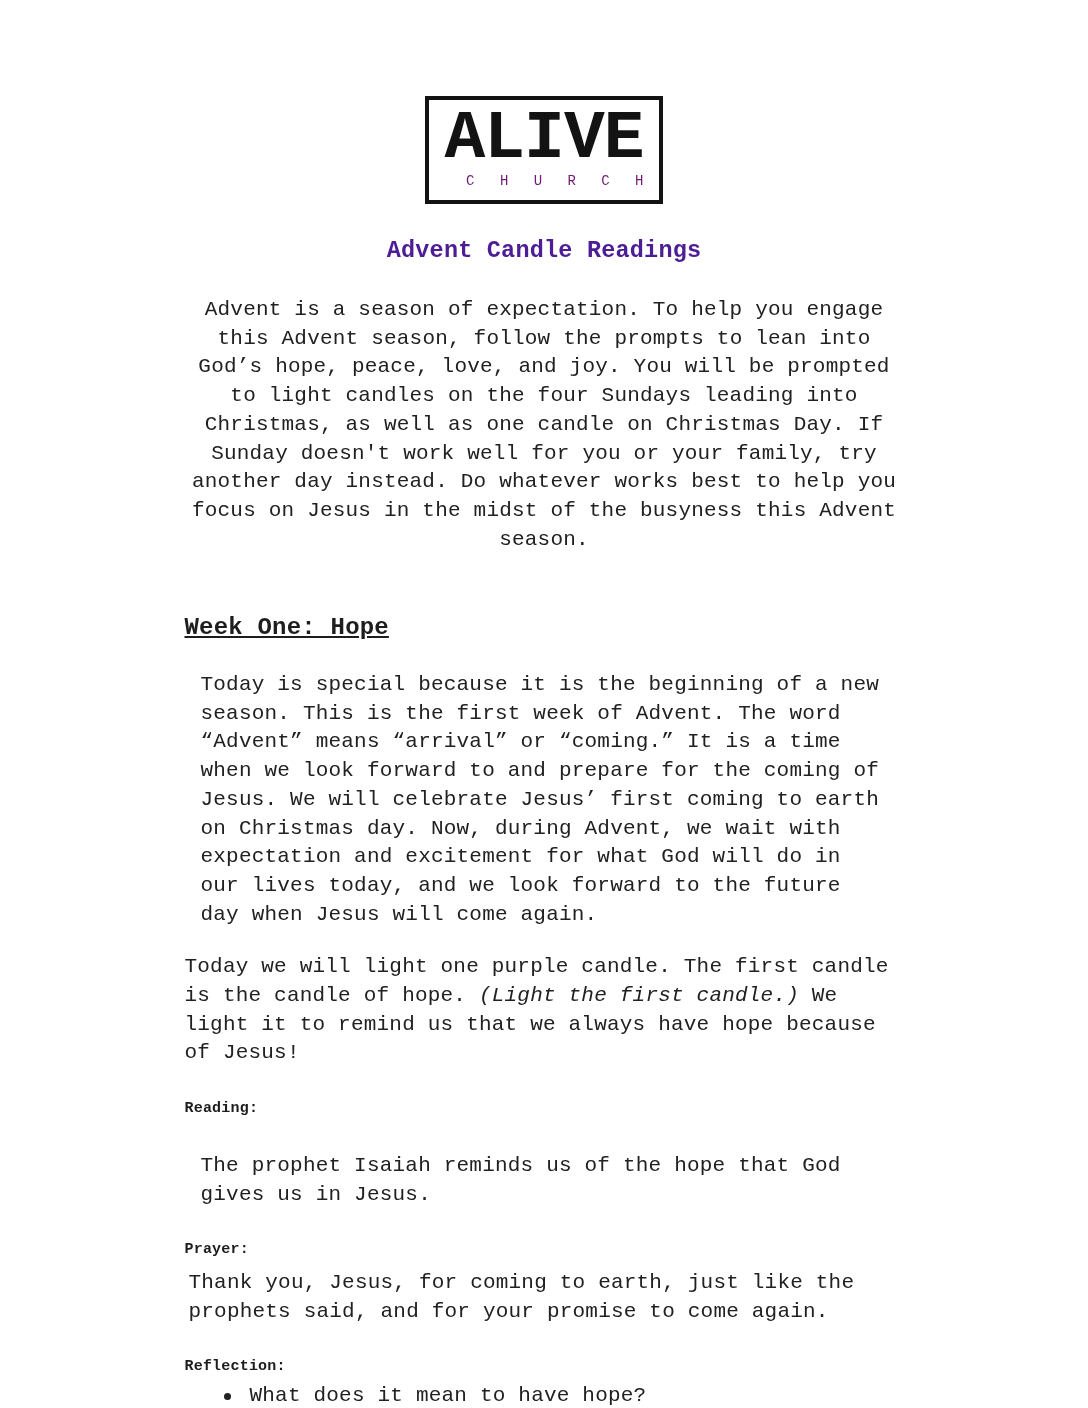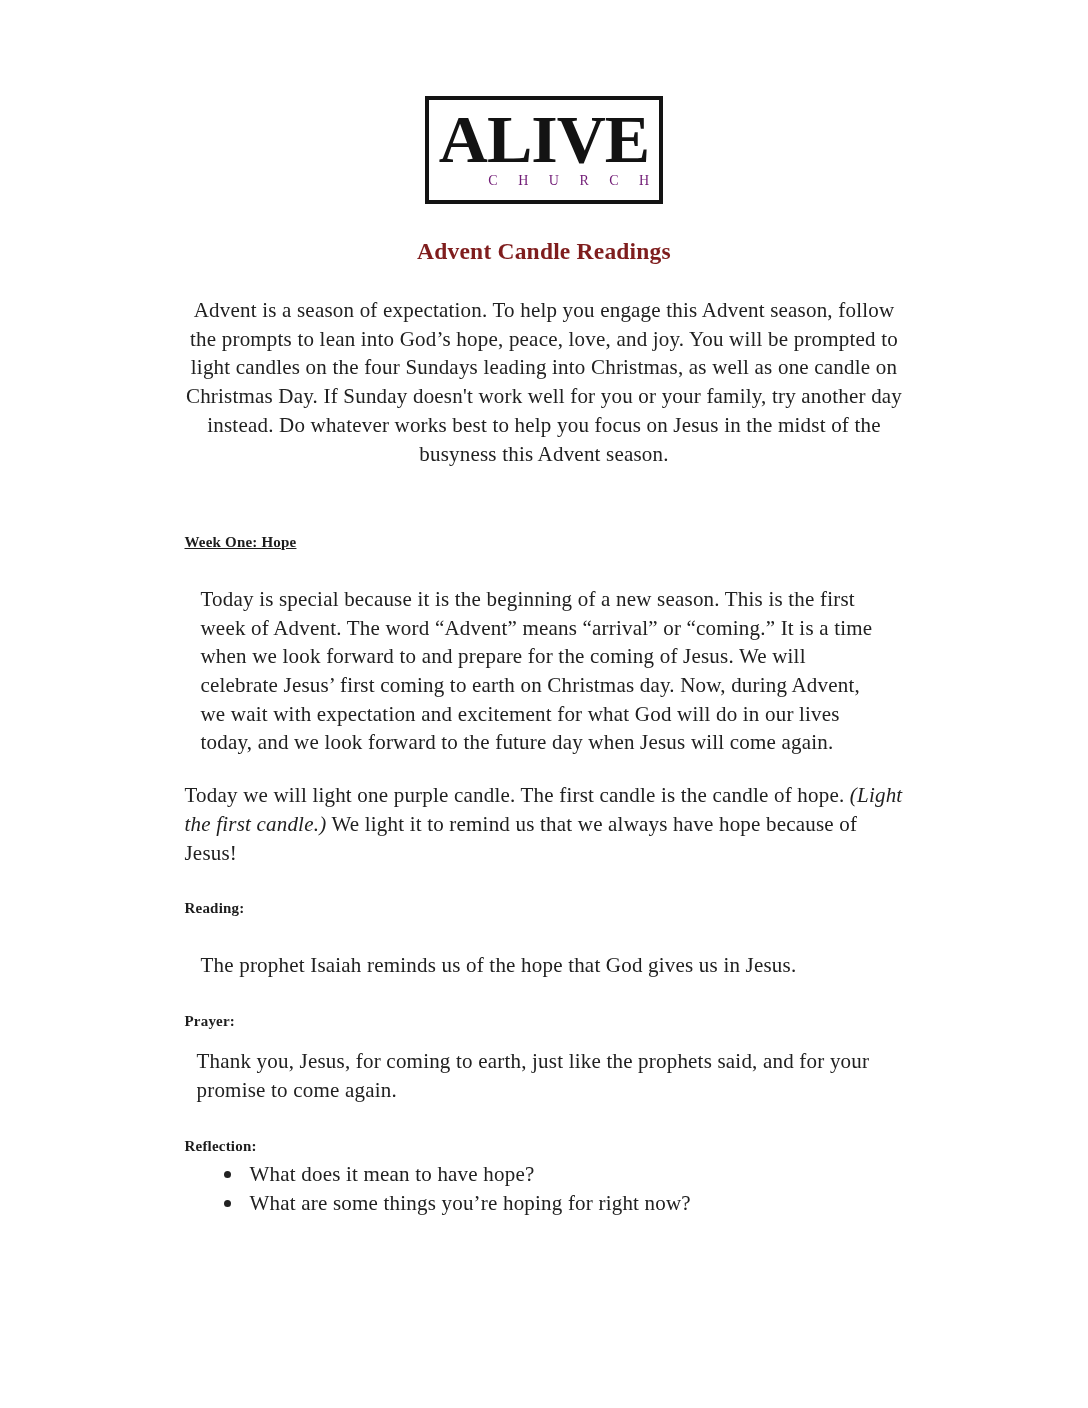--- a/index.html
+++ b/index.html
@@ -8,21 +8,21 @@
     background: #ffffff;
   }
   .page {
     position: relative;
     width: 975px;
     height: 1408px;
     margin: 0 auto;
     background: #ffffff;
     box-sizing: border-box;
     padding: 0 128px;
-    font-family: Liberation Serif, serif;
+    font-family: Liberation Mono, monospace;
     color: #212121;
     font-size: 21px;
     line-height: 28.7px;
     letter-spacing: 0.2px;
     overflow: hidden;
   }
 
   
   .logo-frame {
     width: 230px;
@@ -57,44 +57,44 @@
     white-space: nowrap;
   }
 
   
   .doc-title {
     margin: 32px 0 0;
     text-align: center;
     font-size: 23.5px;
     font-weight: bold;
     line-height: 30px;
-    color: #7f1d1d;
+    color: #4c1d95;
   }
   .intro {
     margin: 30px 0 0;
     text-align: center;
   }
   .section-heading {
     margin: 60px 0 0;
-    font-size: 15px;
+    font-size: 24px;
     font-weight: bold;
     text-decoration: underline;
     line-height: 28.7px;
     color: #1d1d1d;
   }
   .para { margin: 28px 16px 0; }
   .para-tight { margin: 24px 0 0; }
   .label {
     margin: 27px 0 0;
     font-size: 15px;
     font-weight: bold;
     line-height: 28.7px;
     color: #1d1d1d;
   }
-  .after-label { margin: 12px; }
+  .after-label { margin: 4px; }
   .italic { font-style: italic; }
 
   
   ul.bullets {
     list-style: none;
     margin: 0;
     padding: 0;
   }
   ul.bullets li {
     position: relative;

